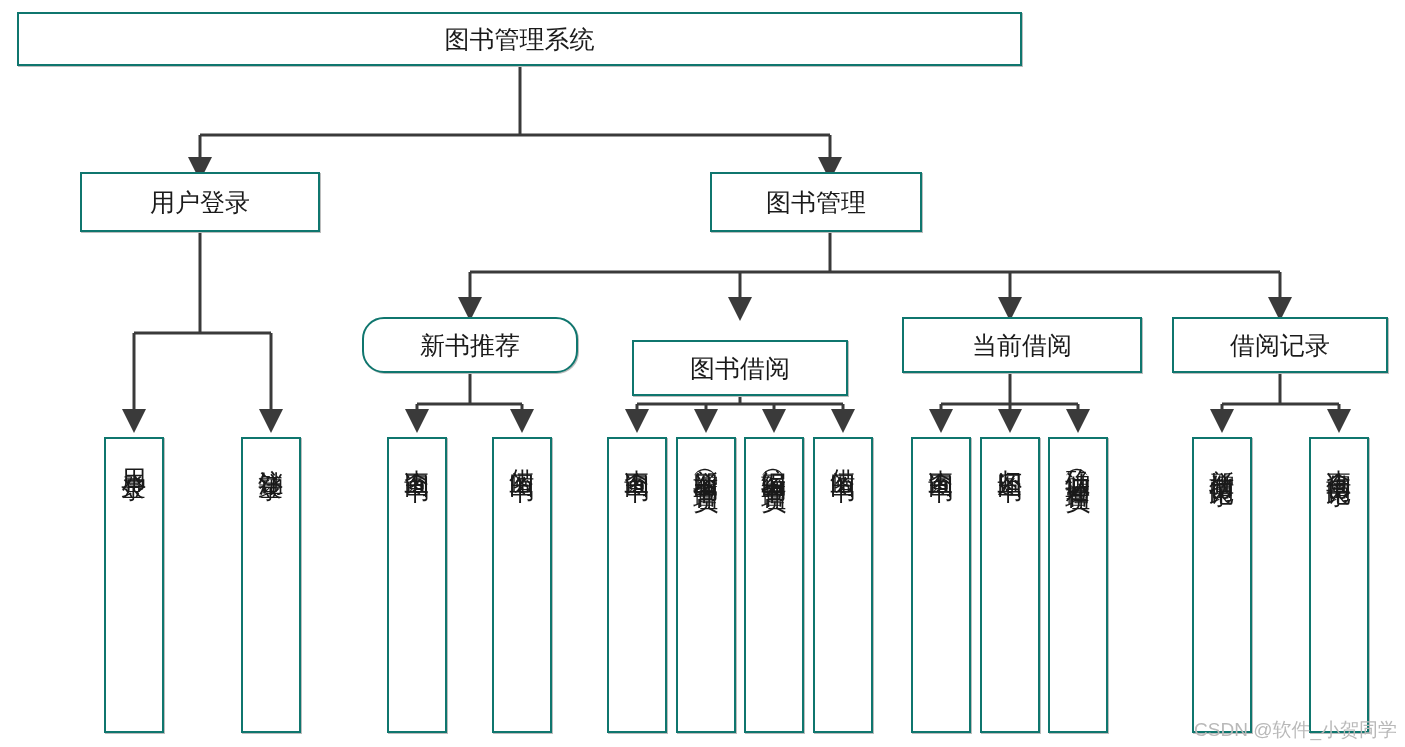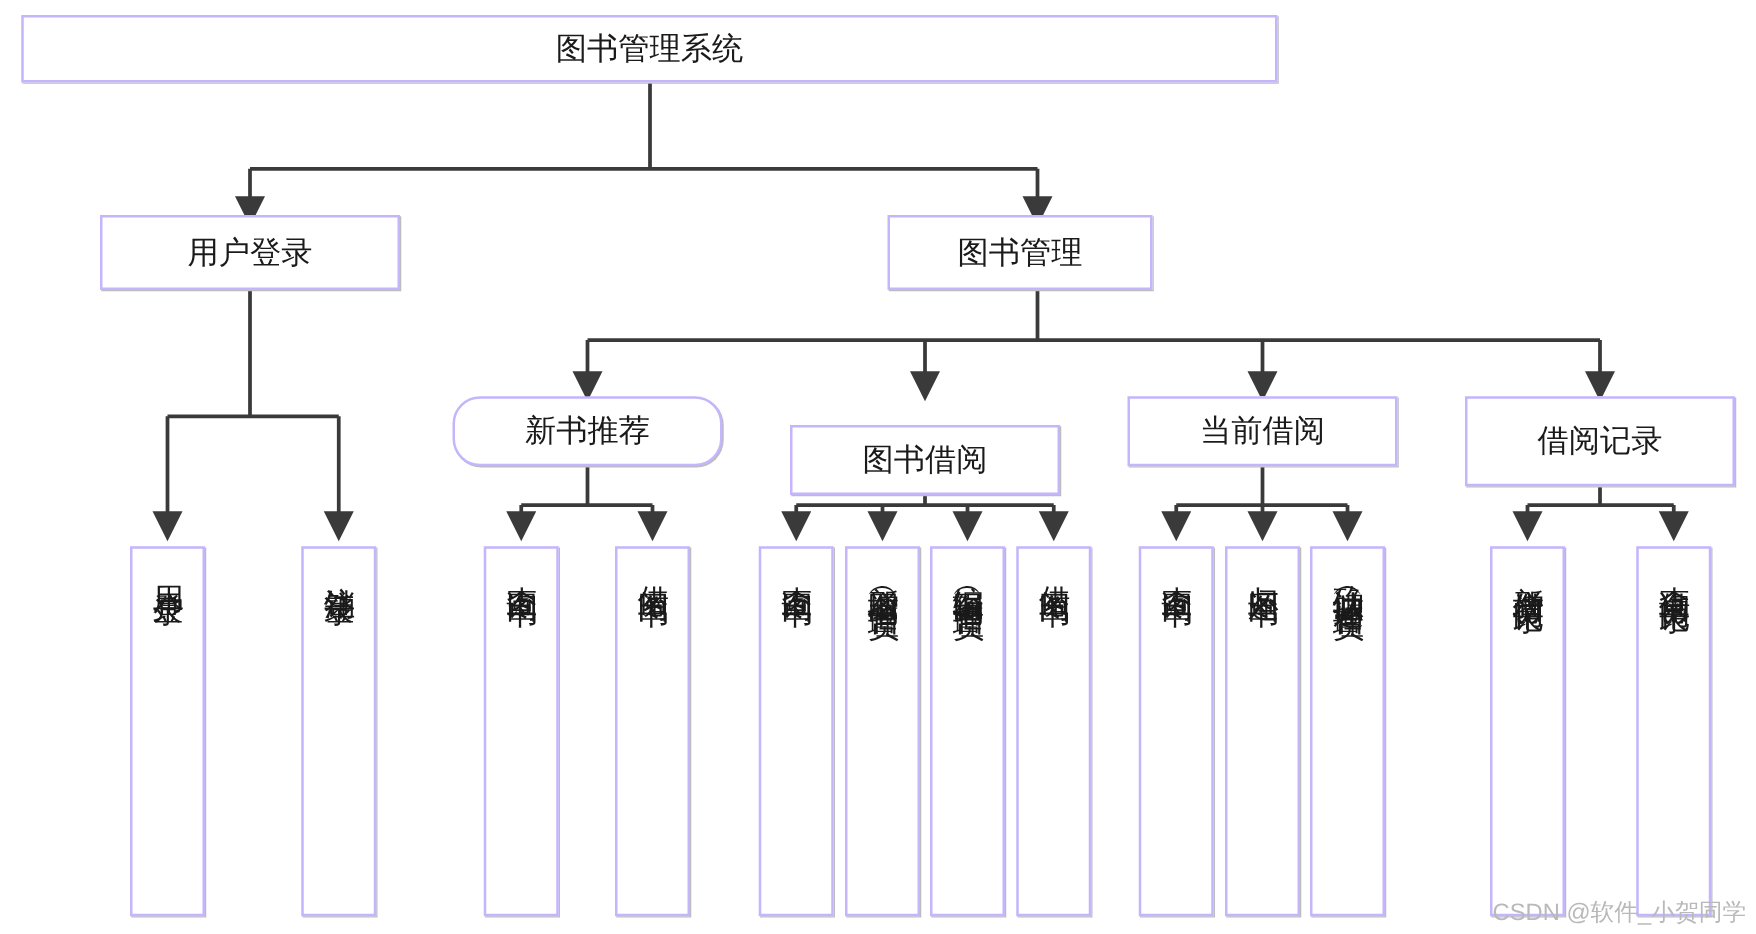--- a/index.html
+++ b/index.html
@@ -21,21 +21,21 @@
     position: absolute;
     left: 0;
     top: 0;
     width: 1405px;
     height: 747px;
     pointer-events: none;
   }
   .node {
     position: absolute;
     box-sizing: border-box;
-    border: 2px solid #c4b5fd;
+    border: 2px solid #0f766e;
     background: #ffffff;
     display: flex;
     align-items: center;
     justify-content: center;
     color: #1a1a1a;
     box-shadow: 1px 1px 0 #bdbdbd;
   }
   .node .label {
     display: block;
     text-align: center;
@@ -135,24 +135,24 @@
   <div class="node horiz" style="left:710px; top:172px; width:212px; height:60px;">
     <span class="label">图书管理</span>
   </div>
 
   <div class="node horiz" style="left:362px; top:317px; width:216px; height:56px;border-radius:22px;">
     <span class="label">新书推荐</span>
   </div>
   <div class="node horiz" style="left:632px; top:317px; width:216px; height:56px;margin-top:23px;">
     <span class="label">图书借阅</span>
   </div>
-  <div class="node horiz" style="left:902px; top:317px; width:216px; height:56px;">
+  <div class="node horiz" style="left:902px; top:317px; width:240px; height:56px;">
     <span class="label">当前借阅</span>
   </div>
-  <div class="node horiz" style="left:1172px; top:317px; width:216px; height:72px;">
+  <div class="node horiz" style="left:1172px; top:317px; width:216px; height:56px;">
     <span class="label">借阅记录</span>
   </div>
 
   <div class="node vert" style="left:104px; top:437px; width:60px; height:296px;">
     <span class="label">用户登录</span>
   </div>
   <div class="node vert" style="left:241px; top:437px; width:60px; height:296px;">
     <span class="label">注销登录</span>
   </div>
 

